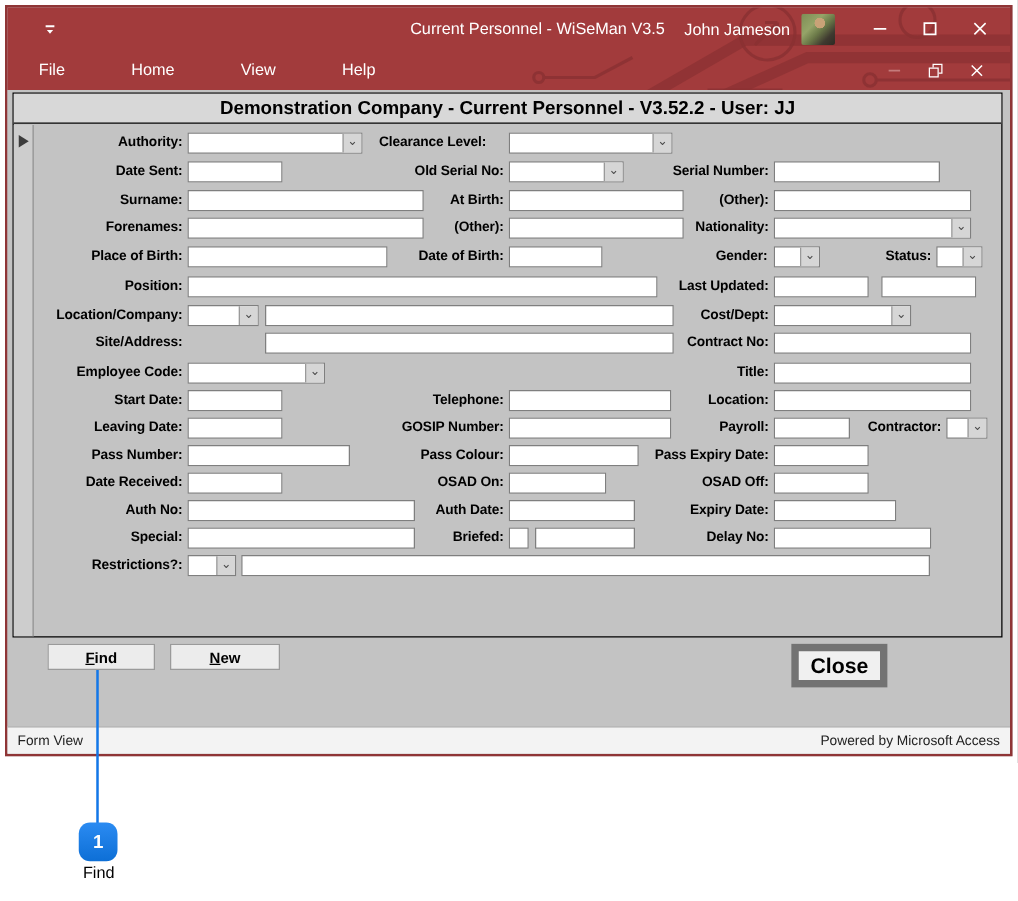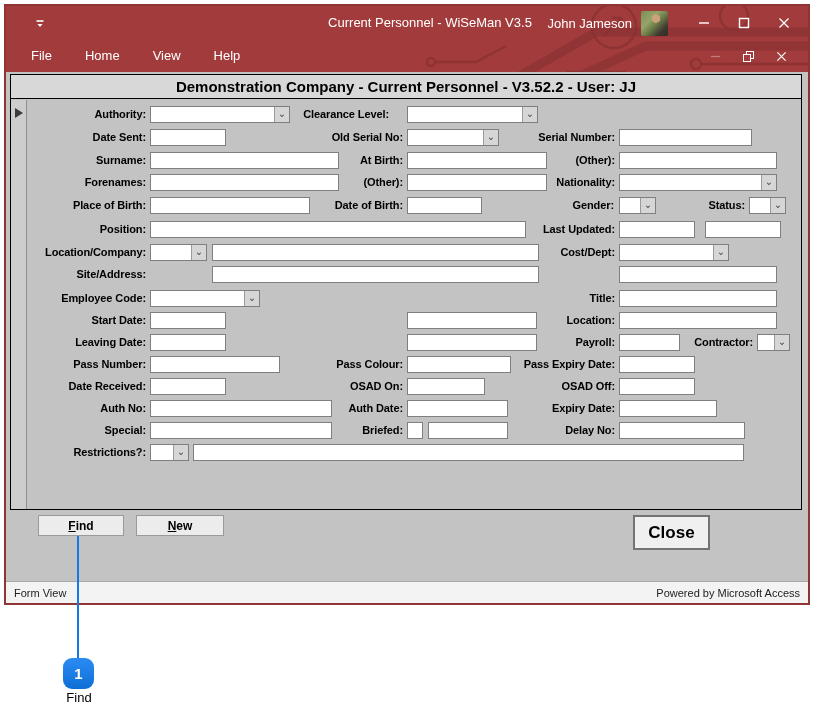--- a/index.html
+++ b/index.html
@@ -51,20 +51,21 @@
   .cap-btn {
     width:40px; height:34px; display:flex; align-items:center; justify-content:center;
   }
   .menubar {
     position:absolute; left:0; top:34px; width:802px; height:32px;
     display:flex; align-items:center;
   }
   .menu-item {
     color:#ffffff; font-size:13px; padding:0 4px; margin-right:25px;
     line-height:32px;
+    margin-left:20px;
   }
   .menu-item:first-child { margin-left:21px; }
   .mb-right {
     position:absolute; right:10px; top:0; height:32px;
     display:flex; align-items:center;
   }
   .mb-btn { width:33px; height:32px; display:flex; align-items:center; justify-content:center; }
   .restore-sq { position:relative; width:11px; height:11px; }
   .restore-sq .back {
     position:absolute; left:3px; top:0; width:8px; height:8px;
@@ -119,21 +120,21 @@
   .btn {
     position:absolute; height:21px;
     background:#ececec; border:1px solid #9a9a9a;
     font-size:12px; font-weight:700; color:#000000;
     display:flex; align-items:center; justify-content:center;
   }
   .btn-label { display:block; }
   .btn-label::first-letter { text-decoration: underline; }
   .close-btn {
     position:absolute; left:627px; top:509px; width:77px; height:35px;
-    background:#f0f0f0; border:2px solid #737373;
+    background:#f0f0f0; border:6px solid #737373;
     font-size:17px; font-weight:700; color:#000000;
     display:flex; align-items:center; justify-content:center;
   }
 
   
   .statusbar {
     position:absolute; left:0; top:575px; width:802px; height:22px;
     background:#f3f3f3; border-top:1px solid #a9a9a9;
     font-size:11px; color:#222222;
     display:flex; align-items:center; justify-content:space-between;
@@ -295,34 +296,37 @@
       <div class="fctl" style="left: 144px; top: 238px; width: 57px;">
         <span class="dd">⌄</span>
       </div>
       <div class="fctl" style="left: 206px; top: 238px; width: 327px;"></div>
       <div class="flabel" style="left: 429px; top: 238px; width: 180px;">Cost/Dept:</div>
       <div class="fctl" style="left: 613px; top: 238px; width: 110px;">
         <span class="dd">⌄</span>
       </div>
       <div class="flabel" style="left: -40px; top: 260px; width: 180px;">Site/Address:</div>
       <div class="fctl" style="left: 206px; top: 260px; width: 327px;"></div>
+      <div class="flabel" style="left: 429px; top: 260px; width: 180px;">Contract No:</div>
       <div class="fctl" style="left: 613px; top: 260px; width: 158px;"></div>
       <div class="flabel" style="left: -40px; top: 284px; width: 180px;">Employee Code:</div>
       <div class="fctl" style="left: 144px; top: 284px; width: 110px;">
         <span class="dd">⌄</span>
       </div>
       <div class="flabel" style="left: 429px; top: 284px; width: 180px;">Title:</div>
       <div class="fctl" style="left: 613px; top: 284px; width: 158px;"></div>
       <div class="flabel" style="left: -40px; top: 306px; width: 180px;">Start Date:</div>
       <div class="fctl" style="left: 144px; top: 306px; width: 76px;"></div>
+      <div class="flabel" style="left: 217px; top: 306px; width: 180px;">Telephone:</div>
       <div class="fctl" style="left: 401px; top: 306px; width: 130px;"></div>
       <div class="flabel" style="left: 429px; top: 306px; width: 180px;">Location:</div>
       <div class="fctl" style="left: 613px; top: 306px; width: 158px;"></div>
       <div class="flabel" style="left: -40px; top: 328px; width: 180px;">Leaving Date:</div>
       <div class="fctl" style="left: 144px; top: 328px; width: 76px;"></div>
+      <div class="flabel" style="left: 217px; top: 328px; width: 180px;">GOSIP Number:</div>
       <div class="fctl" style="left: 401px; top: 328px; width: 130px;"></div>
       <div class="flabel" style="left: 429px; top: 328px; width: 180px;">Payroll:</div>
       <div class="fctl" style="left: 613px; top: 328px; width: 61px;"></div>
       <div class="flabel" style="left: 567px; top: 328px; width: 180px;">Contractor:</div>
       <div class="fctl" style="left: 751px; top: 328px; width: 33px;">
         <span class="dd">⌄</span>
       </div>
       <div class="flabel" style="left: -40px; top: 350px; width: 180px;">Pass Number:</div>
       <div class="fctl" style="left: 144px; top: 350px; width: 130px;"></div>
       <div class="flabel" style="left: 217px; top: 350px; width: 180px;">Pass Colour:</div>

